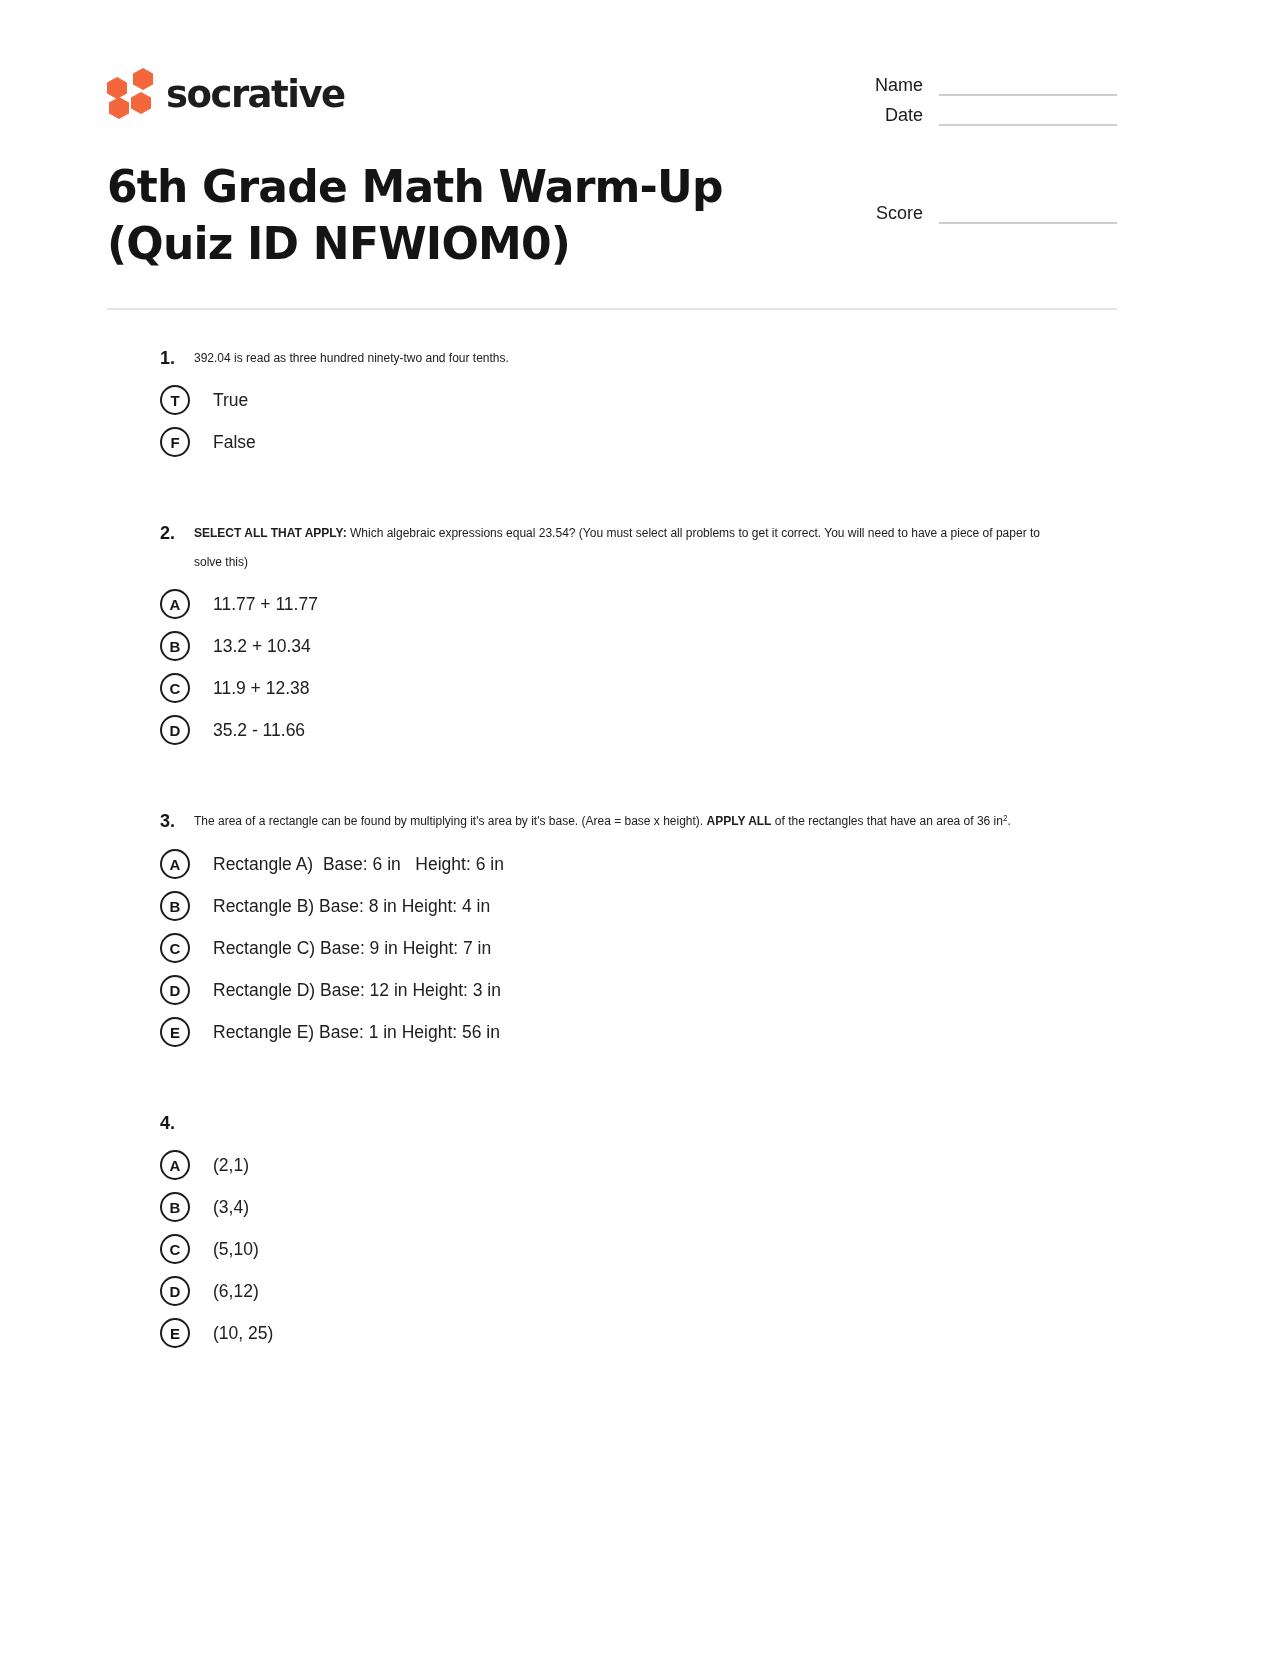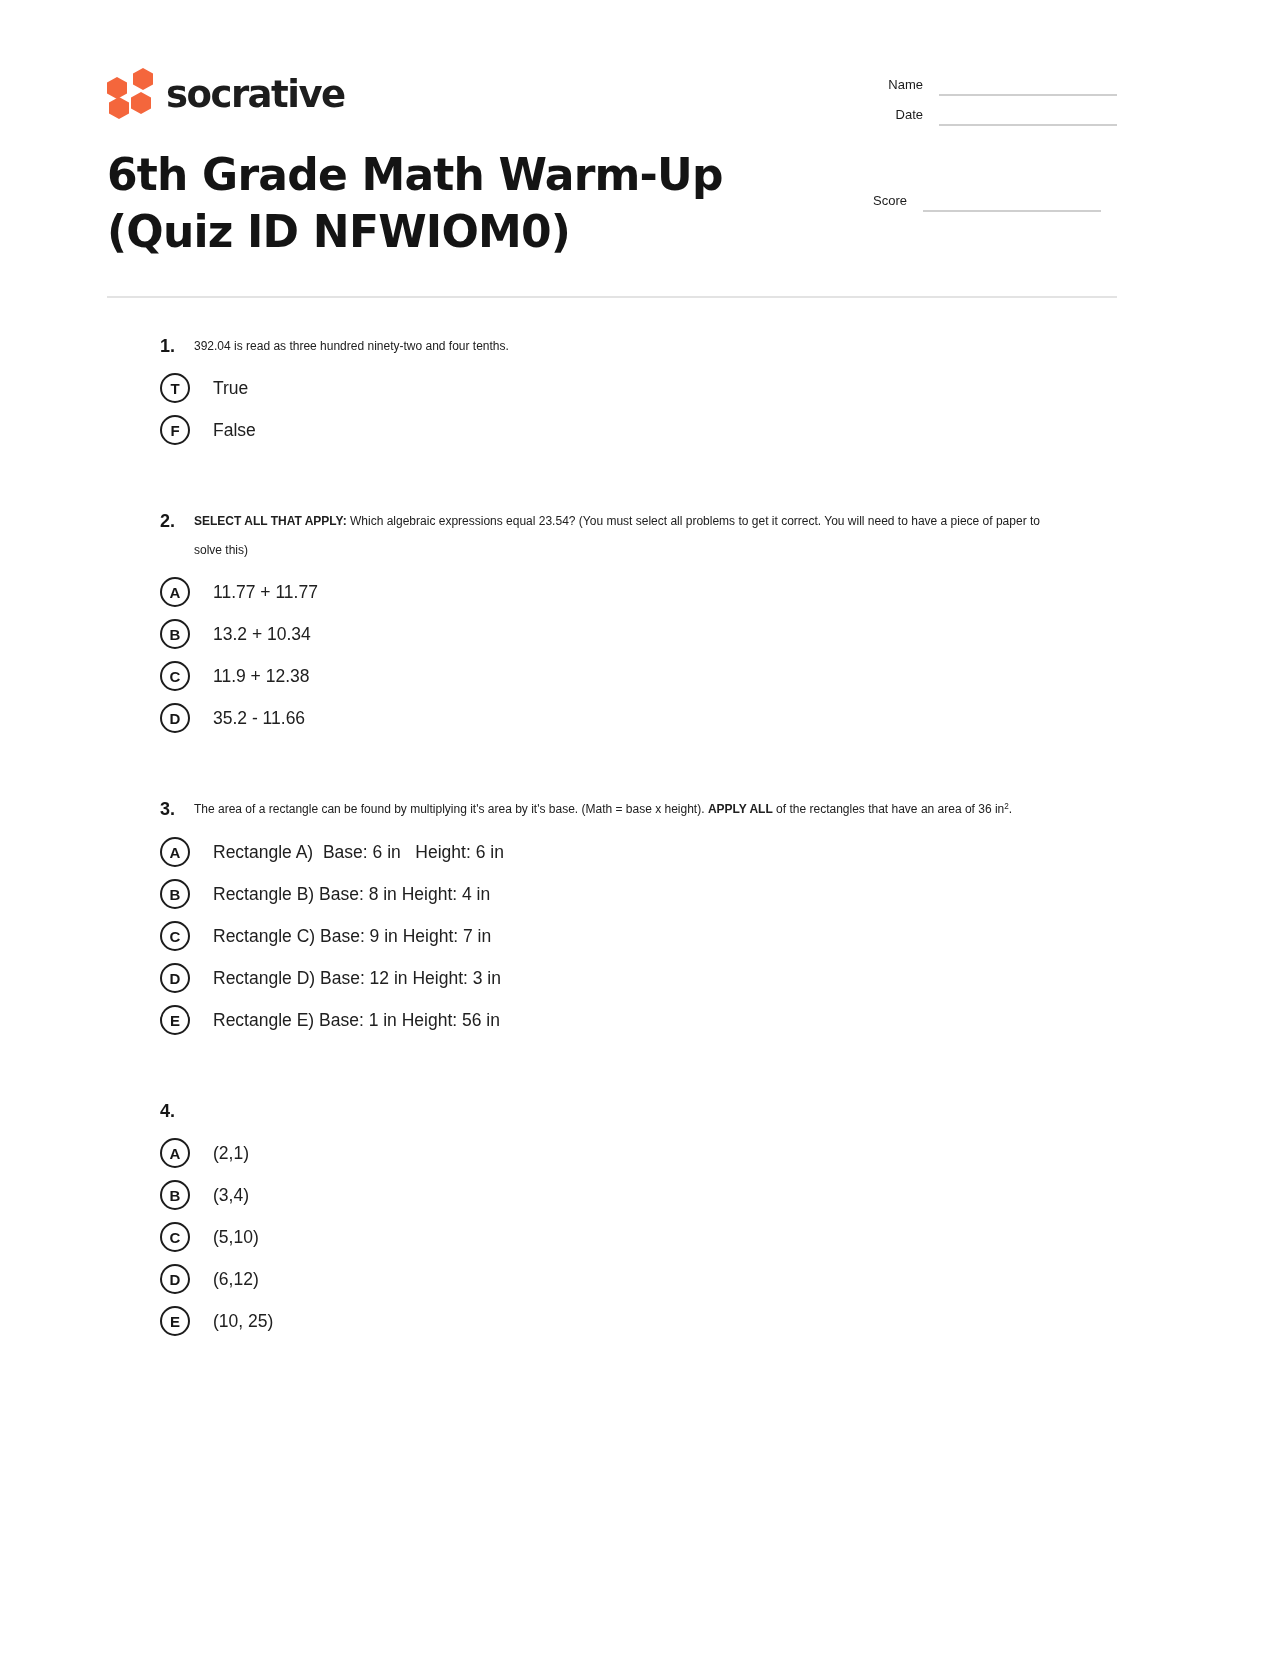--- a/index.html
+++ b/index.html
@@ -28,25 +28,25 @@
   .hex.c { left: 24px; top: 24px; }
   .hex.d { left: 2px;  top: 29px; }
   .logo-word {
     font-family: "DejaVu Sans", sans-serif;
     font-size: 37px; font-weight: 700; letter-spacing: -1.5px;
     color: #1d1d1d; line-height: 1;
   }
 
   .fields { width: 252px; padding-top: 12px; }
   .frow { display: flex; align-items: flex-end; height: 24px; margin-bottom: 6px; }
-  .flabel { width: 58px; text-align: right; font-size: 13px; color: #1b1b1b; margin-right: 16px; line-height: 22px; }
+  .flabel { width: 58px; text-align: right; font-size: 18px; color: #1b1b1b; margin-right: 16px; line-height: 22px; }
   .fline { flex: 1; border-bottom: 2px solid #cfcfcf; height: 20px; }
 
   
-  .title-row { display: flex; margin-top: 14px; }
+  .title-row { display: flex; justify-content: space-between; margin-top: 26px; }
   .quiz-title {
     margin: 0;
     font-family: "DejaVu Sans", sans-serif;
     font-size: 44px; font-weight: 700; letter-spacing: -0.8px;
     line-height: 1.3; max-width: 742px; color: #141414;
   }
   .score-wrap { width: 252px; padding-top: 42px; }
 
   .divider { border: none; border-top: 2px solid #e3e3e3; margin: 36px 0 0 0; width: 100%; }
 
@@ -150,21 +150,21 @@
           <div class="opt">
             <span class="opt-circle">D</span>
             <span class="opt-text">35.2 - 11.66</span>
           </div>
         </div>
     </div>
 
     <div class="question">
       <div class="q-head">
         <span class="q-num">3.</span>
-        <span class="q-text"><span>The area of a rectangle can be found by multiplying it's area by it's base. (Math = base x height). </span><span class="seg-b">APPLY ALL</span><span> of the rectangles that have an area of 36 in</span><span class="seg-sup">2</span><span>.</span></span>
+        <span class="q-text"><span>The area of a rectangle can be found by multiplying it's area by it's base. (Area = base x height). </span><span class="seg-b">APPLY ALL</span><span> of the rectangles that have an area of 36 in</span><span class="seg-sup">2</span><span>.</span></span>
       </div>
       <div class="opts">
           <div class="opt">
             <span class="opt-circle">A</span>
             <span class="opt-text">Rectangle A)  Base: 6 in   Height: 6 in</span>
           </div>
           <div class="opt">
             <span class="opt-circle">B</span>
             <span class="opt-text">Rectangle B) Base: 8 in Height: 4 in</span>
           </div>

